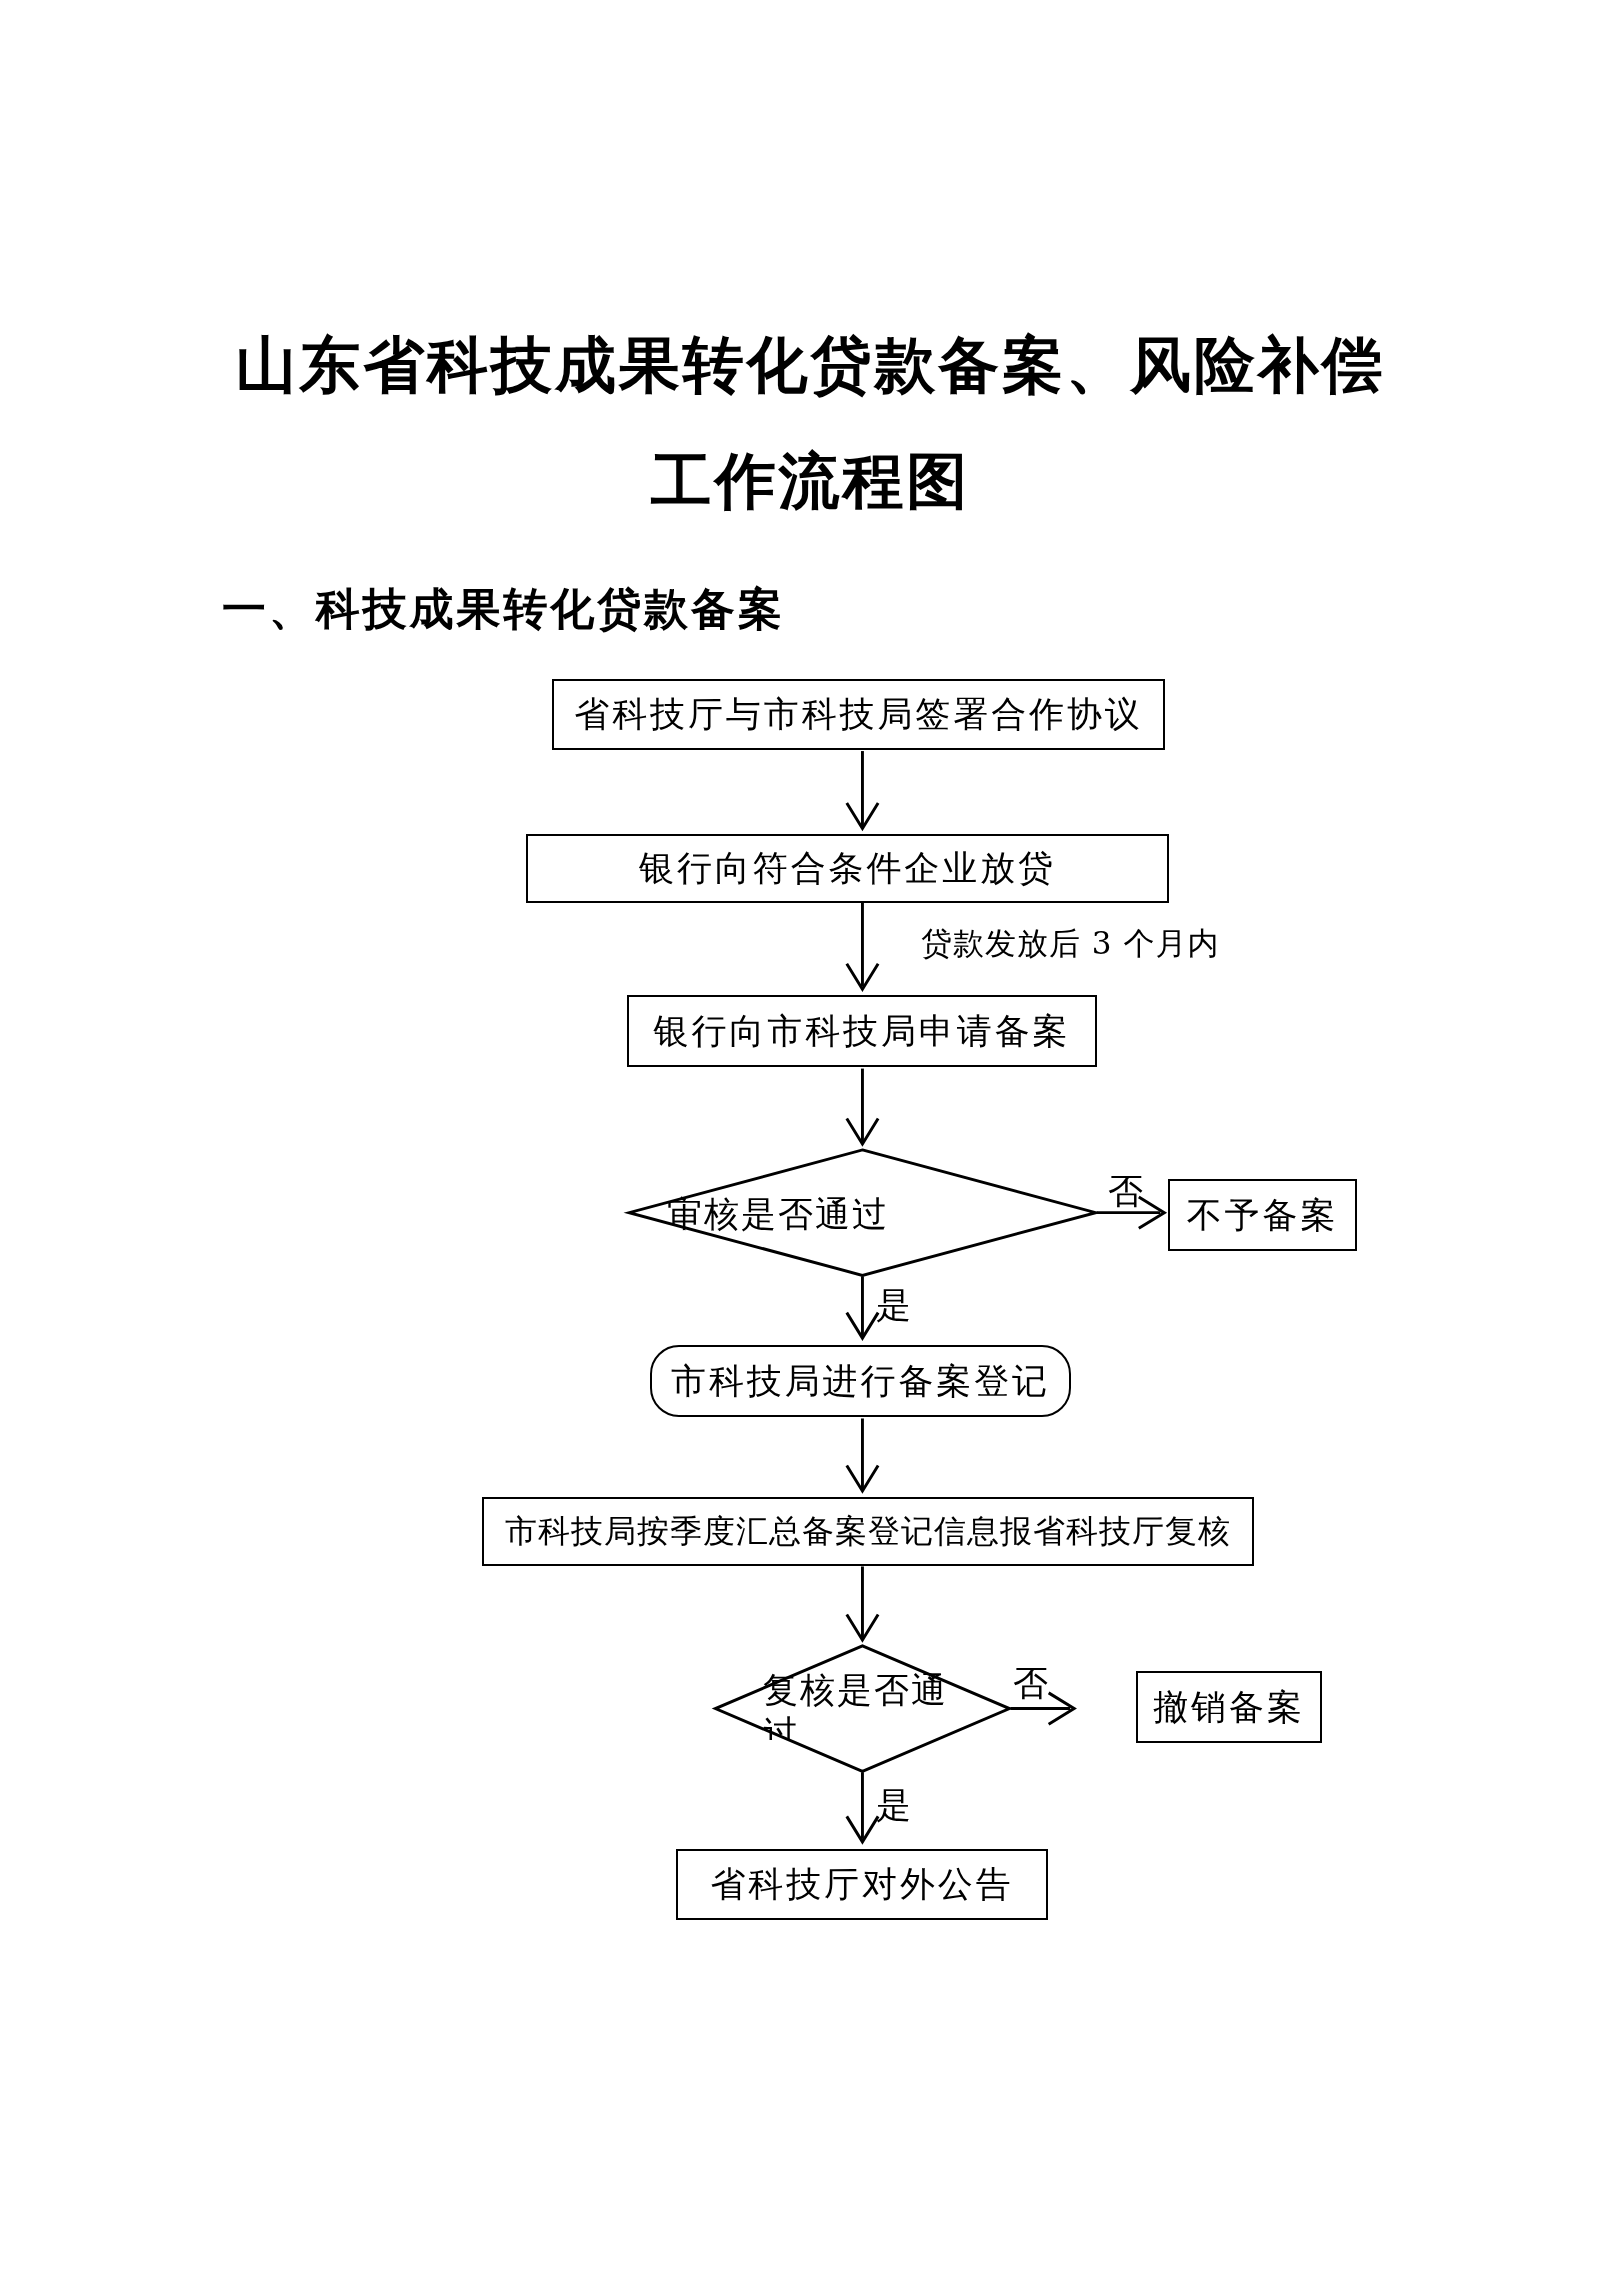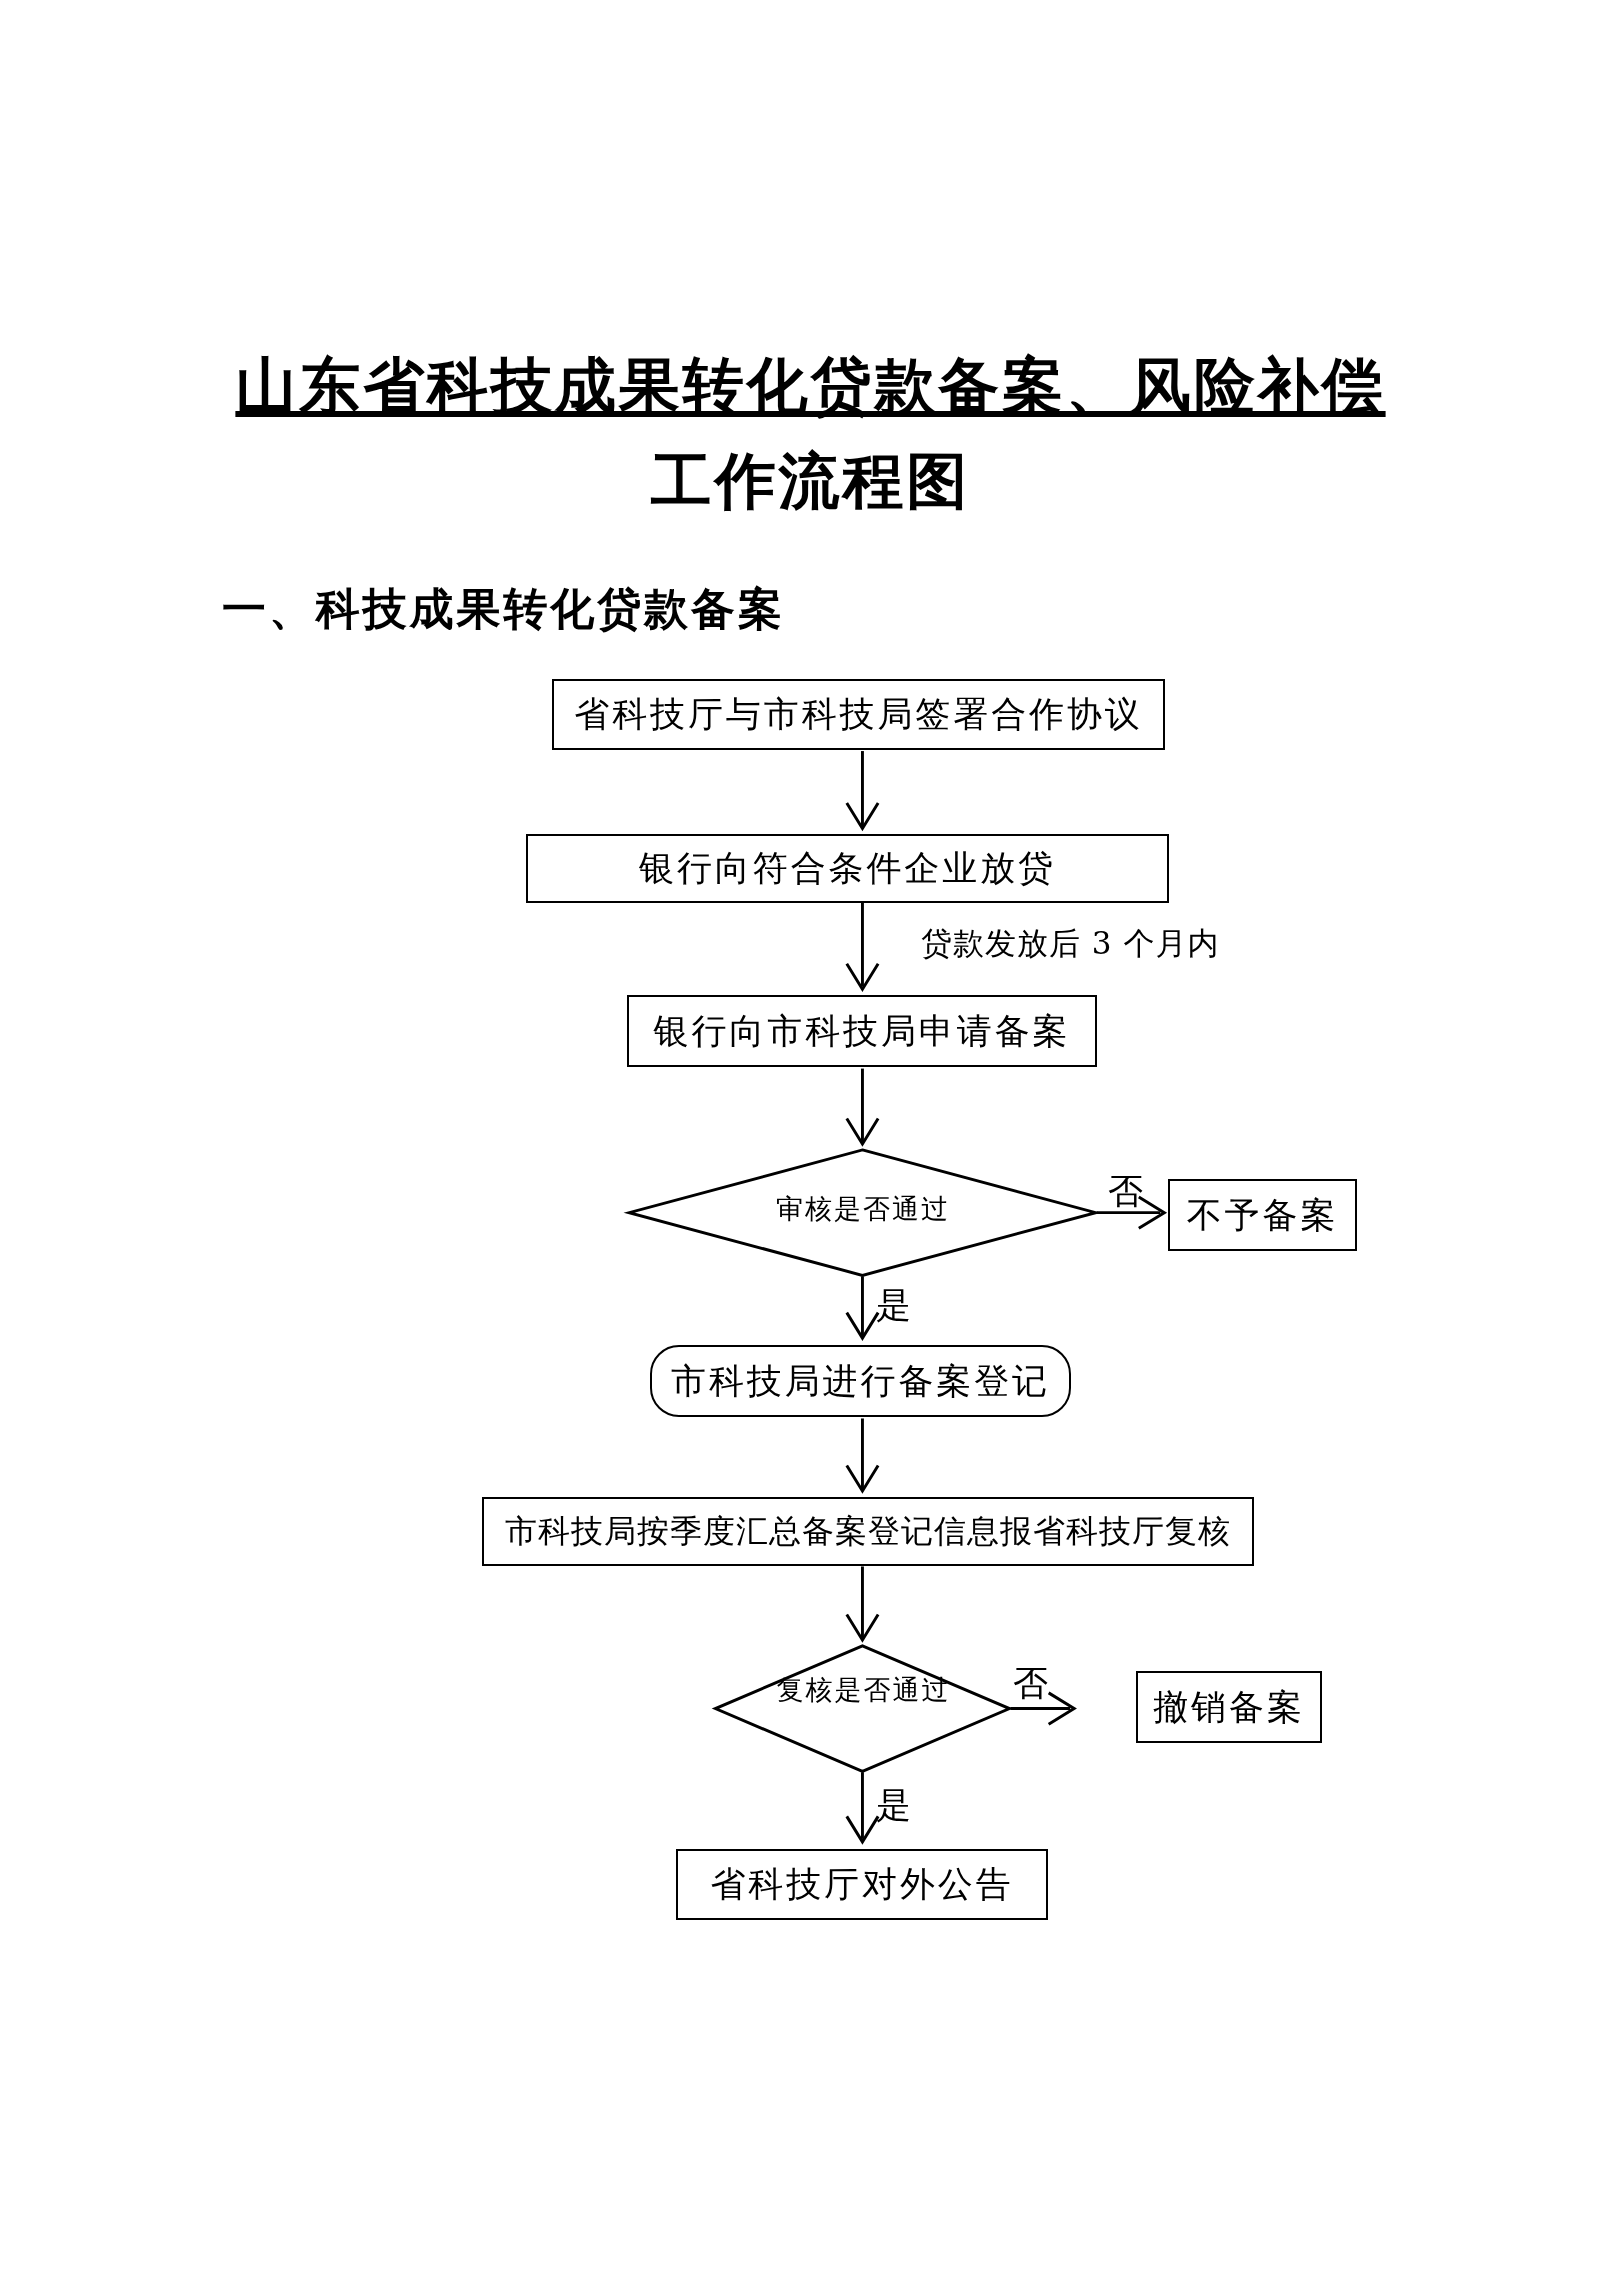--- a/index.html
+++ b/index.html
@@ -27,35 +27,35 @@
     box-sizing:border-box;
     border:2.9px solid #000000;
     background:#ffffff;
     display:flex;align-items:center;justify-content:center;
     font-size:35px;letter-spacing:2.9px;white-space:nowrap;
     text-align:right;
   }
   .flow-box.small-text{font-size:32px;letter-spacing:1px;}
   
   .diamond-label{
-    font-size:27px;letter-spacing:2px;text-align:center;font-family:Liberation Serif, serif;
+    font-size:35px;letter-spacing:2px;
   }
   .diamond-label.wrap{
     white-space:normal;overflow:hidden;line-height:43px;
   }
   .edge-label{
     font-size:31px;letter-spacing:1px;white-space:nowrap;margin-left:42px;
   }
   .yn-label{font-size:35px;white-space:nowrap;}
   svg.flow-lines{left:0;top:0;pointer-events:none;}
 </style>
 </head>
 <body>
 
-<div class="abs title-line" style="top:346px;text-decoration:underline;">山东省科技成果转化贷款备案、风险补偿</div>
+<div class="abs title-line" style="top:325px;">山东省科技成果转化贷款备案、风险补偿</div>
 <div class="abs title-line" style="top:441px;">工作流程图</div>
 
 <div class="abs section-heading" style="left:222px;top:580px;">一、科技成果转化贷款备案</div>
 
 <svg class="abs flow-lines" width="1621" height="2293" viewBox="0 0 1654 2339">
   <g stroke="#000000" stroke-width="3" fill="none">
 
     <line x1="880" y1="766" x2="880" y2="843"></line>
     <path d="M 864 819 L 880 845 L 896 819"></path>
 

